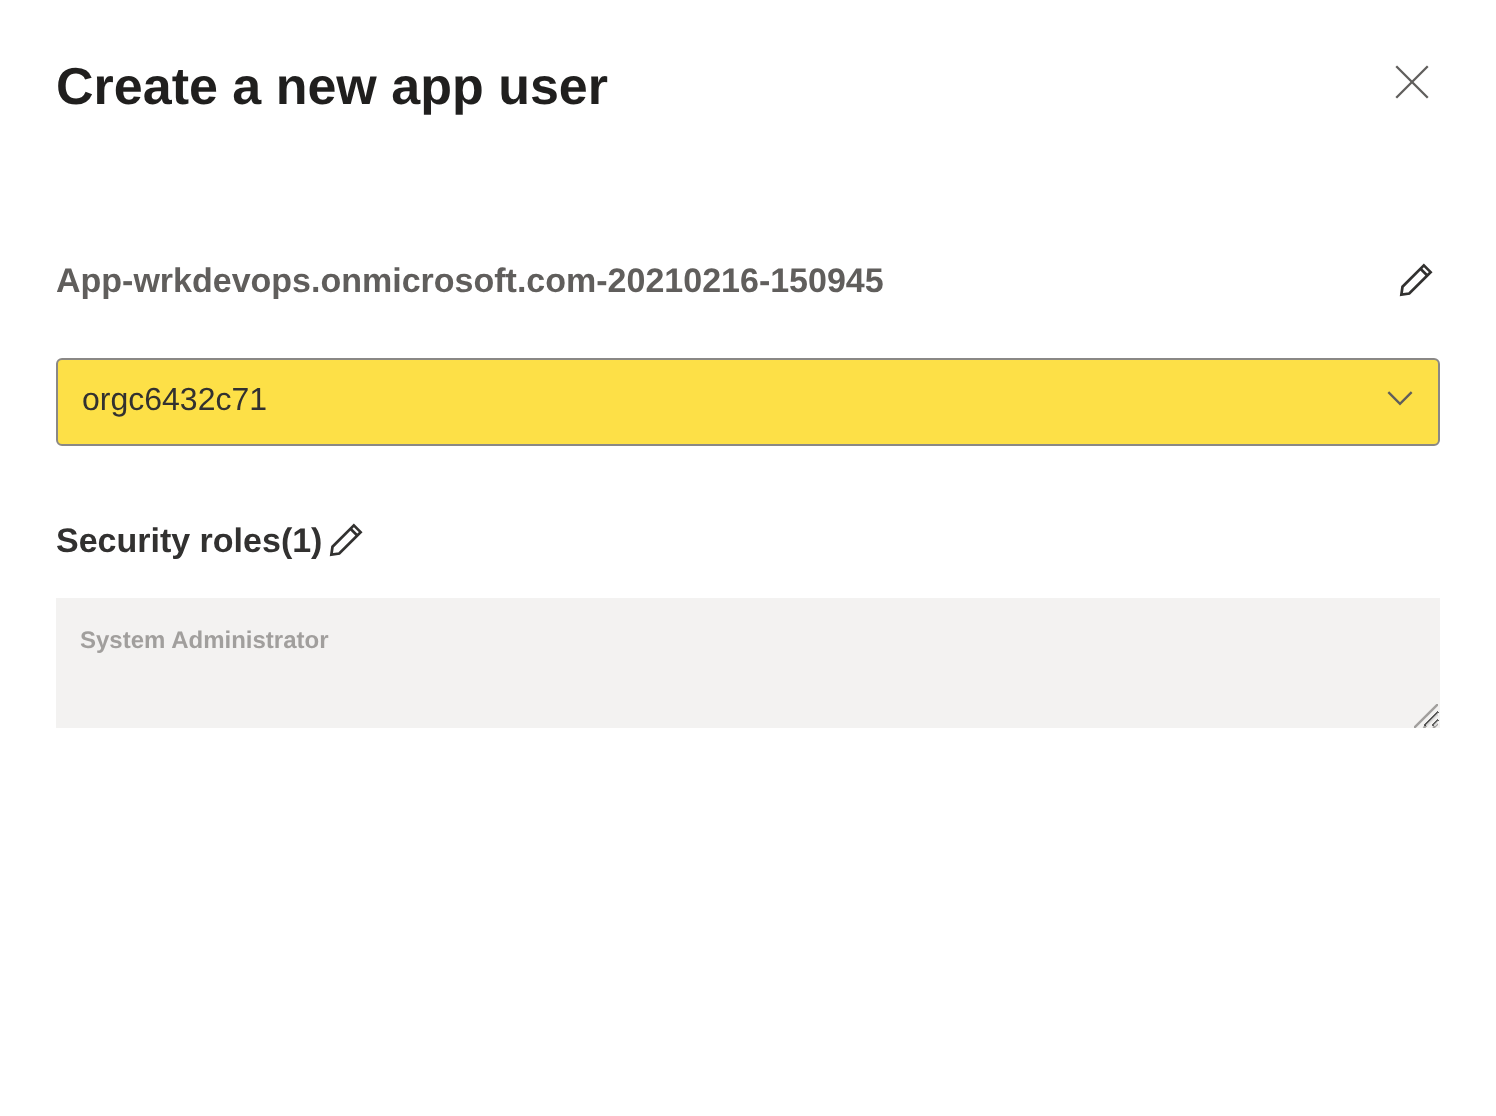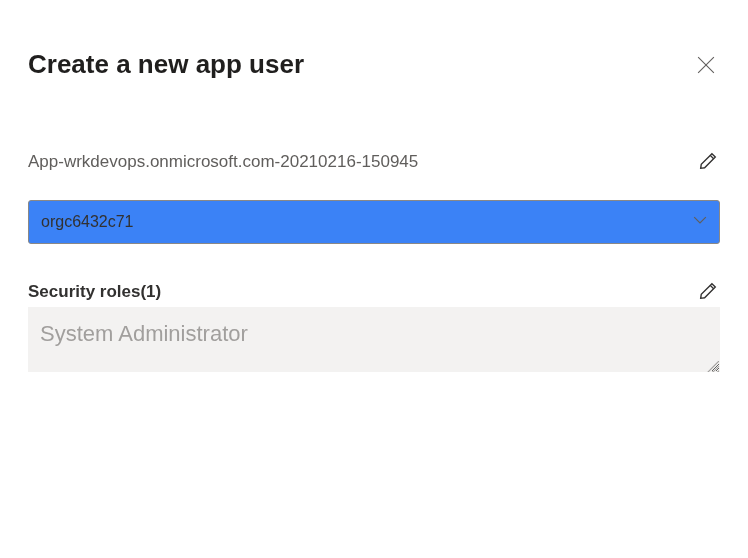--- a/index.html
+++ b/index.html
@@ -11,23 +11,22 @@
       font-family: "Segoe UI", -apple-system, BlinkMacSystemFont, sans-serif;
       background: #ffffff;
       width: 748px;
       height: 558px;
       padding: 28px 28px 0 28px;
       color: #323130;
     }
     .header {
       display: flex;
       justify-content: space-between;
-      align-items: flex-end;
+      align-items: flex-start;
       margin-bottom: 70px;
-      margin-top: 21px;
     }
     .title {
       font-size: 26px;
       font-weight: 600;
       color: #201f1e;
     }
     .close-btn {
       width: 28px;
       height: 28px;
       display: flex;
@@ -63,21 +62,21 @@
       margin-left: 1px;
     }
     .field-row {
       display: flex;
       justify-content: space-between;
       align-items: center;
     }
     .app-value {
       font-size: 17px;
       color: #605e5c;
-      font-weight: 400;
+      font-weight: 700;
     }
     .edit-btn {
       width: 24px;
       height: 24px;
       display: flex;
       align-items: center;
       justify-content: center;
       cursor: pointer;
       background: none;
       border: none;
@@ -90,60 +89,59 @@
     .dropdown {
       width: 100%;
       height: 44px;
       border: 1px solid #8a8886;
       border-radius: 3px;
       display: flex;
       align-items: center;
       justify-content: space-between;
       padding: 0 12px;
       cursor: pointer;
-      background: #3b82f6;
+      background: #fde047;
       margin-top: 8px;
     }
     .dropdown-value {
       font-size: 16px;
       color: #323130;
     }
     .dropdown-chevron {
       color: #605e5c;
     }
     .dropdown-chevron svg {
       width: 14px;
       height: 14px;
     }
     .section-header-row {
       display: flex;
-      justify-content: space-between;
       align-items: center;
       margin-top: 36px;
-      margin-bottom: 3px;
+      margin-bottom: 16px;
     }
     .roles-label {
       font-size: 17px;
       font-weight: 600;
       color: #323130;
     }
     .roles-box {
       width: 100%;
       min-height: 65px;
       background: #f3f2f1;
       border: none;
       padding: 14px 12px;
       position: relative;
       resize: both;
       overflow: auto;
     }
     .role-item {
-      font-size: 22px;
+      font-size: 12px;
       color: #a19f9d;
-      font-weight: 400;
+      font-weight: 700;
     }
     .resize-handle {
       position: absolute;
       bottom: 1px;
       right: 1px;
       width: 12px;
       height: 12px;
       color: #a19f9d;
       pointer-events: none;
     }

